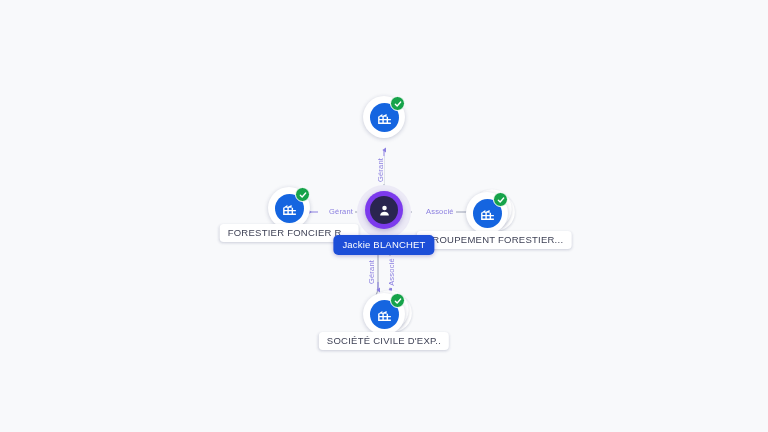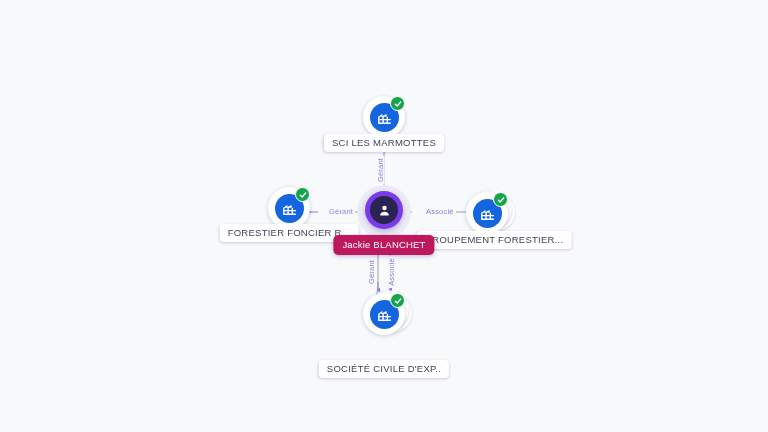--- a/index.html
+++ b/index.html
@@ -155,21 +155,21 @@
     box-shadow: 0 1px 3px rgba(30,40,90,.20);
     padding: 3px 8px 4px;
     font-size: 9.5px;
     color: #3f4256;
     letter-spacing: .25px;
     white-space: nowrap;
   }
   .person-label {
     position: absolute;
     transform: translateX(-50%);
-    background: #be185d;
+    background: #1d4ed8;
     border-radius: 5px;
     padding: 4px 9px 5px;
     font-size: 9.5px;
     color: #ffffff;
     letter-spacing: .2px;
     white-space: nowrap;
     box-shadow: 0 1px 4px rgba(70,50,160,.35);
     z-index: 40;
   }
 </style>
@@ -229,21 +229,20 @@
           </svg>
         </div>
       </div>
       <div class="check-badge">
         <svg width="8" height="8" viewBox="0 0 24 24" fill="none" stroke="#ffffff" stroke-width="4" stroke-linecap="round" stroke-linejoin="round">
           <path d="M4 12.5 L9.5 18 L20 6"></path>
         </svg>
       </div>
     </div>
   </div>
-  <div class="co-label" style="left:384px; top:134px;">SCI LES MARMOTTES</div>
 
   <div class="node" style="left:289px; top:208px;">
     <div class="co-stack">
       <div class="co-front">
         <div class="co-disc">
           <svg width="17" height="17" viewBox="0 0 24 24" fill="#ffffff">
             <path d="M3 21V11l6-4v3l6-3v4h6v10H3zm2-2h4v-3H5v3zm0-5h4v-3H5v3zm6 5h4v-3h-4v3zm0-5h4v-3h-4v3zm6 5h4v-3h-4v3zm0-5h4v-3h-4v3z"></path>
           </svg>
         </div>
       </div>
@@ -287,21 +286,21 @@
           </svg>
         </div>
       </div>
       <div class="check-badge">
         <svg width="8" height="8" viewBox="0 0 24 24" fill="none" stroke="#ffffff" stroke-width="4" stroke-linecap="round" stroke-linejoin="round">
           <path d="M4 12.5 L9.5 18 L20 6"></path>
         </svg>
       </div>
     </div>
   </div>
-  <div class="co-label" style="left:384px; top:332px;margin-top:28px;">SOCIÉTÉ CIVILE D'EXP..</div>
+  <div class="co-label" style="left:384px; top:332px;">SOCIÉTÉ CIVILE D'EXP..</div>
 
   <div class="node" style="left:384px; top:212px; z-index:30;">
     <div class="person-halo"></div>
     <div class="pin">
       <div class="pin-inner">
         <svg width="15" height="15" viewBox="0 0 24 24" fill="#ffffff">
           <circle cx="12" cy="8" r="3.6"></circle>
           <path d="M5 20c0-3.9 3.1-6.2 7-6.2s7 2.3 7 6.2z"></path>
         </svg>
       </div>

